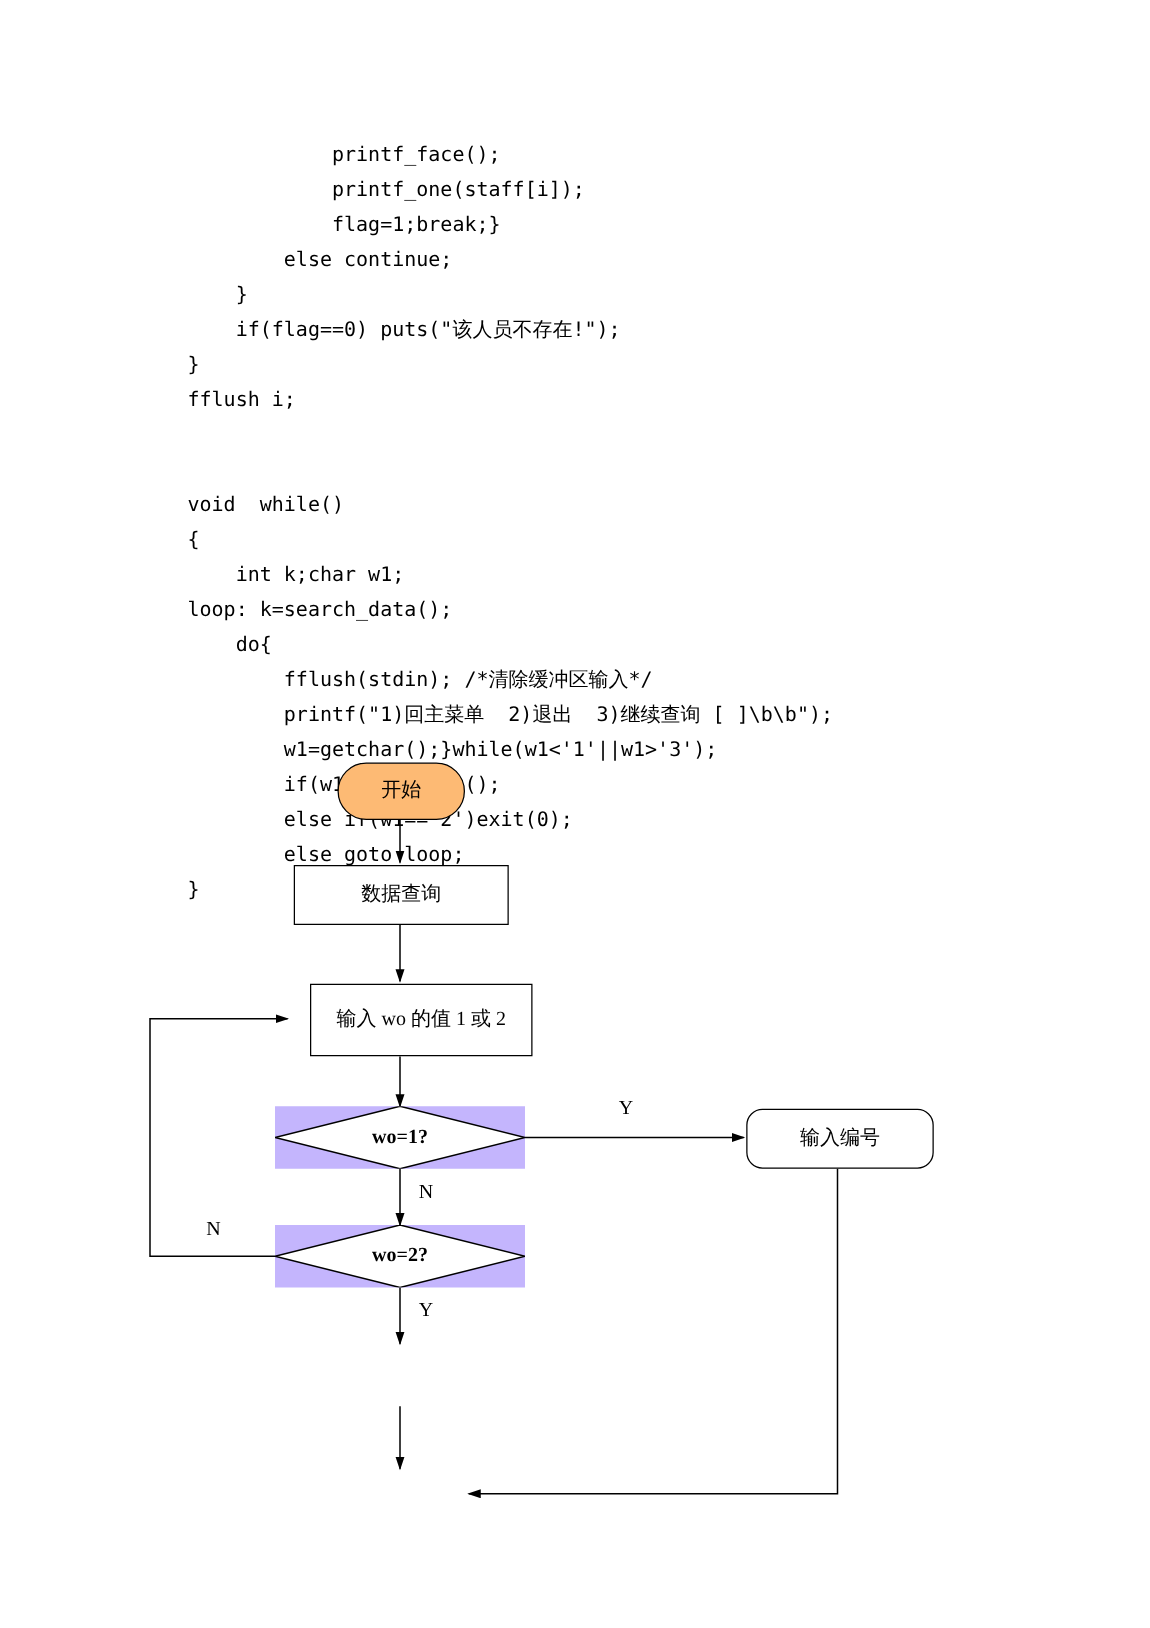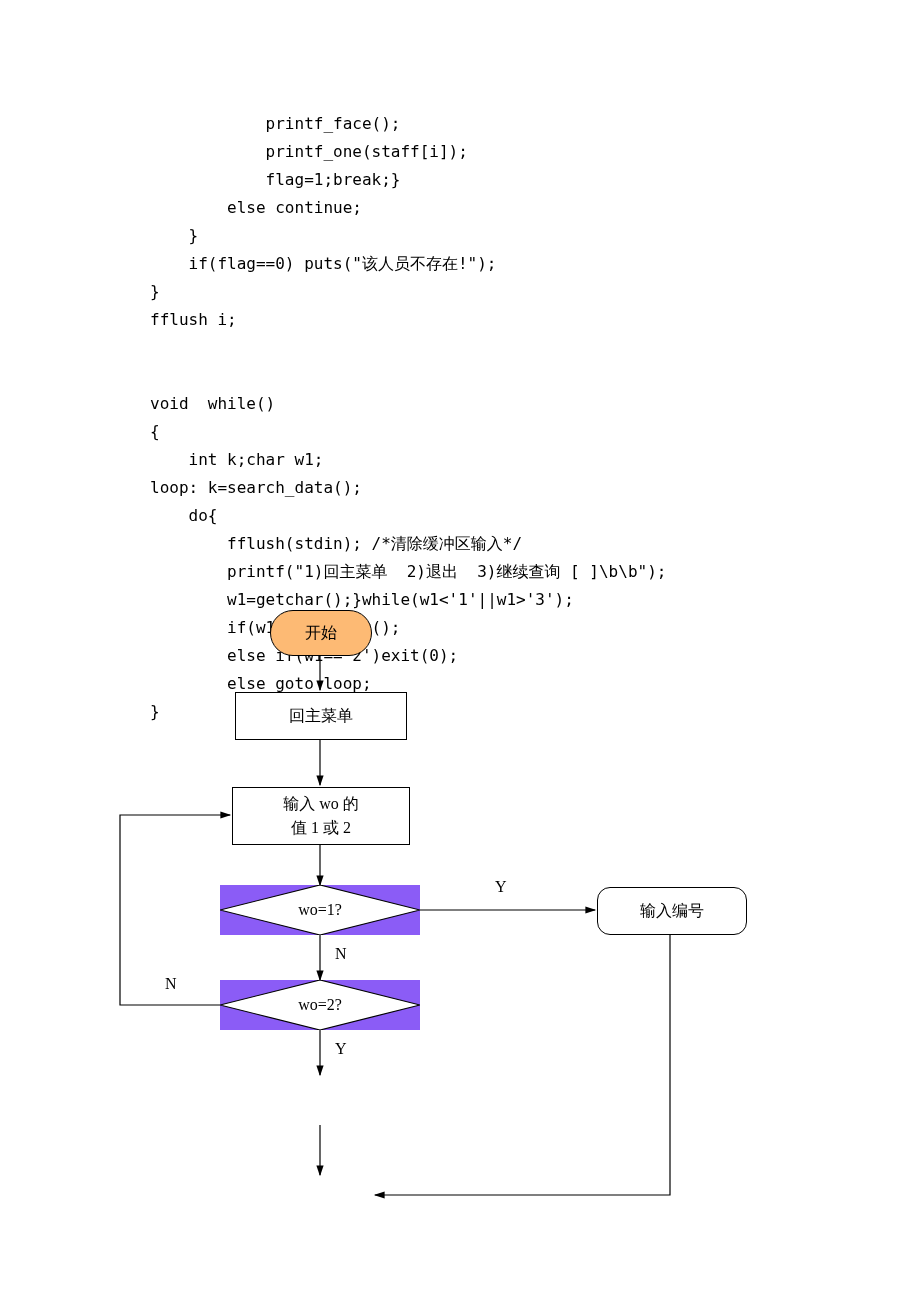--- a/index.html
+++ b/index.html
@@ -47,21 +47,22 @@
   .box {
     border: 1px solid #000;
     background: #fff;
     display: flex;
     align-items: center;
     justify-content: center;
     text-align: center;
     line-height: 1.5;
   }
   .diamond {
-    background: #8b5cf6;
+    background: #c4b5fd;
+    font-weight: bold;
   }
   .diamond svg {
     position: absolute;
     left: 0; top: 0;
   }
   .diamond .dtext {
     position: absolute;
     left: 0; top: 0;
     width: 100%; height: 100%;
     display: flex;
@@ -128,23 +129,23 @@
 
     <line x1="320" y1="420" x2="320" y2="465" stroke="#000" stroke-width="1.2" marker-end="url(#arr)"></line>
 
     <line x1="320" y1="515" x2="320" y2="565" stroke="#000" stroke-width="1.2" marker-end="url(#arr)"></line>
 
     <polyline points="670,325 670,585 375,585" fill="none" stroke="#000" stroke-width="1.2" marker-end="url(#arr)"></polyline>
   </svg>
 
   <div class="terminator" style="left:270px; top:0px; width:100px; height:44px; line-height:44px;">开始</div>
 
-  <div class="box" style="left:235px; top:82px; width:170px; height:46px;">回主菜单</div>
+  <div class="box" style="left:235px; top:82px; width:170px; height:46px;">数据查询</div>
 
-  <div class="box" style="left:232px; top:177px; width:176px; height:56px; flex-direction:column;">
+  <div class="box" style="left:248px; top:177px; width:176px; height:56px; flex-direction:row;">
     <div>输入 wo 的</div>
     <div>值   1 或 2</div>
   </div>
 
   <div class="diamond" style="left:220px; top:275px; width:200px; height:50px;">
     <svg width="200" height="50">
           <polygon points="100,0 200,25 100,50 0,25" fill="#fff" stroke="#000" stroke-width="1.2"></polygon>
         </svg>
     <div class="dtext">wo=1?</div>
   </div>

